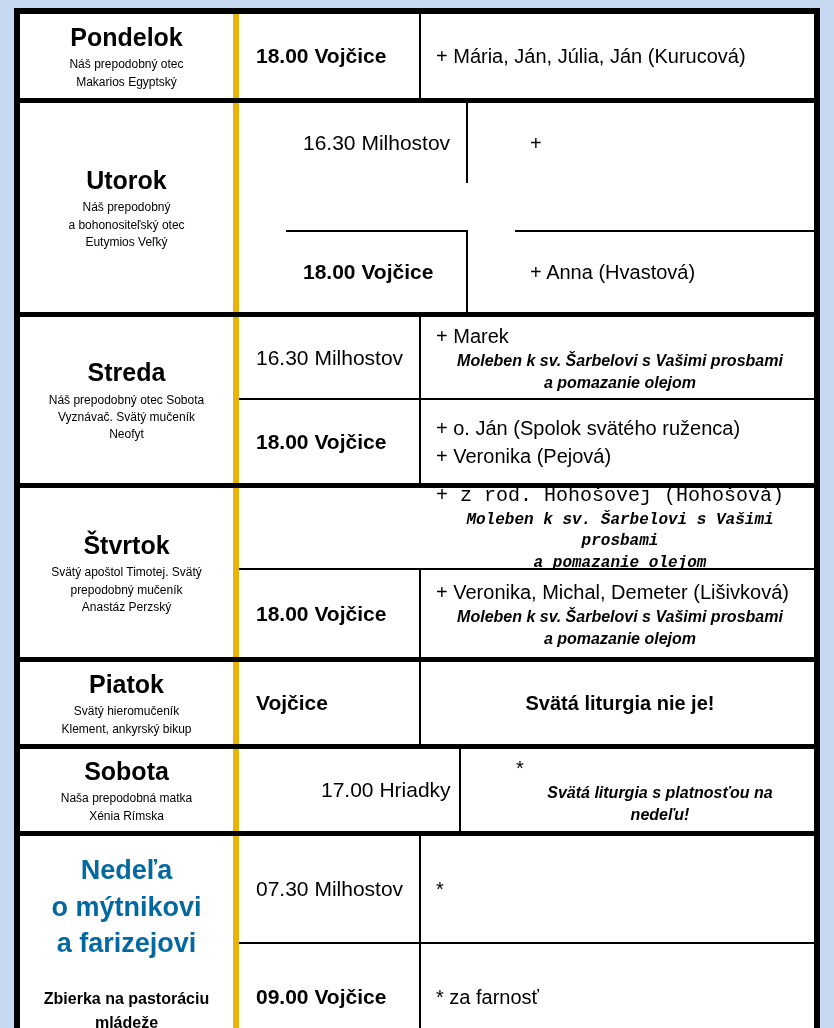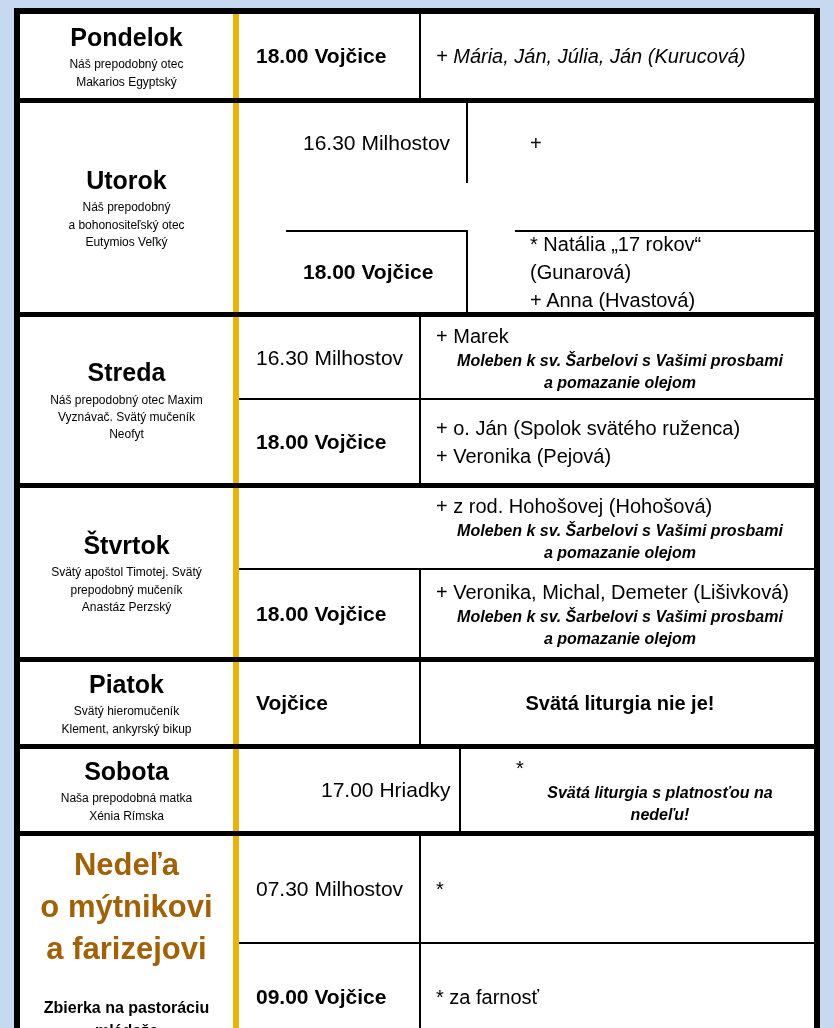--- a/index.html
+++ b/index.html
@@ -31,21 +31,21 @@
   .day-cell {
     grid-column: 1;
     border-right: 6px solid #eab308;
     display: flex; flex-direction: column;
     align-items: center; justify-content: center;
     text-align: center;
     padding: 5px 10px;
     box-sizing: border-box;
   }
   .day-title { font-weight: bold; font-size: 25px; line-height: 1.3; }
-  .day-title.red { color: #a16207; font-size: 31px; line-height: 1.35; }
+  .day-title.red { color: #0369a1; font-size: 27px; line-height: 1.35; }
   .day-subtitle { font-size: 12px; line-height: 1.45; margin-top: 3px; }
   .day-subtitle.green { color: #000000; }
   .day-footer { font-weight: bold; font-size: 16px; line-height: 1.45; margin-top: 26px; }
 
   .svc-time {
     border-right: 2px solid #000;
     display: flex; align-items: center;
     font-size: 21px;
     padding-left: 17px; padding-right: 6px;
     box-sizing: border-box;
@@ -78,52 +78,51 @@
       <div class="day-cell" style="grid-row: 1 / span 1;">
         <div class="day-title">
           <div>Pondelok</div>
         </div>
         <div class="day-subtitle">
           <div>Náš prepodobný otec</div>
           <div>Makarios Egyptský</div>
         </div>
       </div>
       <div class="svc-time bold" style="grid-area: 1 / 2;">18.00 Vojčice</div>
-      <div class="svc-int" style="grid-area: 1 / 3; font-style: italic;">
+      <div class="svc-int" style="grid-area: 1 / 3;">
         <div class="line-normal">+ Mária, Ján, Júlia, Ján (Kurucová)</div>
       </div>
     </div>
     <div class="day-row" style="grid-template-rows: 80px 82px; gap: 47px;">
       <div class="day-cell" style="grid-row: 1 / span 2;">
         <div class="day-title">
           <div>Utorok</div>
         </div>
         <div class="day-subtitle green">
           <div>Náš prepodobný</div>
           <div>a bohonositeľský otec</div>
           <div>Eutymios Veľký</div>
         </div>
       </div>
       <div class="svc-time" style="grid-area: 1 / 2;">16.30 Milhostov</div>
       <div class="svc-int" style="grid-area: 1 / 3;">
         <div class="line-normal">+</div>
       </div>
       <div class="svc-time bold divided" style="grid-area: 2 / 2;">18.00 Vojčice</div>
       <div class="svc-int divided" style="grid-area: 2 / 3;">
-        <div class="line-normal">* Natália „17 rokov“ (Gunarová)</div>
         <div class="line-normal">+ Anna (Hvastová)</div>
       </div>
     </div>
     <div class="day-row" style="grid-template-rows: 81px 85px;">
       <div class="day-cell" style="grid-row: 1 / span 2;">
         <div class="day-title">
           <div>Streda</div>
         </div>
         <div class="day-subtitle">
-          <div>Náš prepodobný otec Maxim</div>
+          <div>Náš prepodobný otec Sobota</div>
           <div>Vyznávač. Svätý mučeník</div>
           <div>Neofyt</div>
         </div>
       </div>
       <div class="svc-time" style="grid-area: 1 / 2;">16.30 Milhostov</div>
       <div class="svc-int" style="grid-area: 1 / 3;">
         <div class="line-normal">+ Marek</div>
         <div class="line-note">Moleben k sv. Šarbelovi s Vašimi prosbami</div>
         <div class="line-note">a pomazanie olejom</div>
       </div>
@@ -137,21 +136,21 @@
       <div class="day-cell" style="grid-row: 1 / span 2; align-items: center;">
         <div class="day-title">
           <div>Štvrtok</div>
         </div>
         <div class="day-subtitle">
           <div>Svätý apoštol Timotej. Svätý</div>
           <div>prepodobný mučeník</div>
           <div>Anastáz Perzský</div>
         </div>
       </div>
-      <div class="svc-int" style="grid-area: 1 / 3;">
+      <div class="svc-int" style="grid-area: 1 / 3; font-family: Liberation Mono, monospace;">
         <div class="line-normal">+ z rod. Hohošovej (Hohošová)</div>
         <div class="line-note">Moleben k sv. Šarbelovi s Vašimi prosbami</div>
         <div class="line-note">a pomazanie olejom</div>
       </div>
       <div class="svc-time bold divided" style="grid-area: 2 / 2;">18.00 Vojčice</div>
       <div class="svc-int divided" style="grid-area: 2 / 3;">
         <div class="line-normal">+ Veronika, Michal, Demeter (Lišivková)</div>
         <div class="line-note">Moleben k sv. Šarbelovi s Vašimi prosbami</div>
         <div class="line-note">a pomazanie olejom</div>
       </div>

